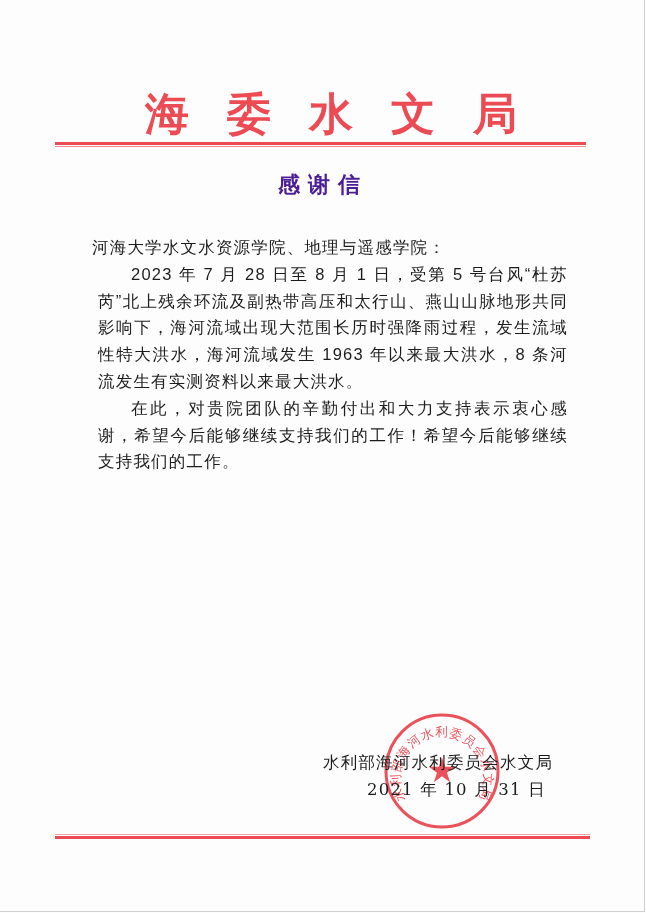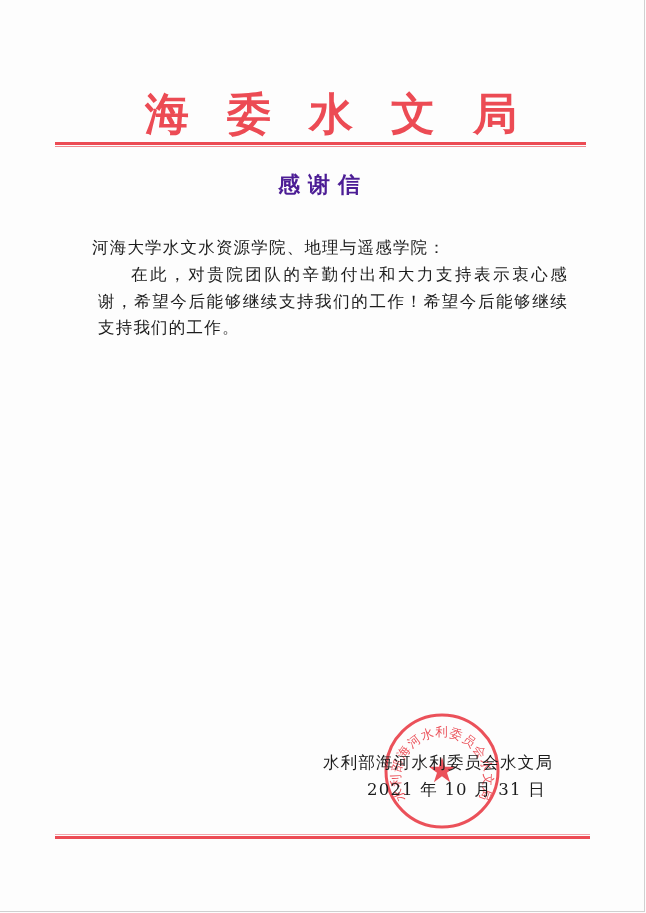--- a/index.html
+++ b/index.html
@@ -127,20 +127,21 @@
   <div class="rule rule-top">
     <div class="thick"></div>
       <div class="gap"></div>
       <div class="thin"></div>
   </div>
 
   <div class="title">感谢信</div>
 
   <div class="body-text">
     <p class="salutation">河海大学水文水资源学院、地理与遥感学院：</p>
+    <p>2023 年 7 月 28 日至 8 月 1 日，受第 5 号台风“杜苏芮”北上残余环流及副热带高压和太行山、燕山山脉地形共同影响下，海河流域出现大范围长历时强降雨过程，发生流域性特大洪水，海河流域发生 1963 年以来最大洪水，8 条河流发生有实测资料以来最大洪水。</p>
     <p>在此，对贵院团队的辛勤付出和大力支持表示衷心感谢，希望今后能够继续支持我们的工作！希望今后能够继续支持我们的工作。</p>
   </div>
 
   <svg class="seal" viewBox="0 0 118 118">
     <defs>
       <path id="seal-arc" d="M 22,86 A 42,42 0 1,1 96,86" fill="none"></path>
     </defs>
     <circle cx="59" cy="59" r="56" fill="none" stroke="#e8343e" stroke-width="3"></circle>
     <text font-size="12.5" fill="#e8343e" font-family="DejaVu Sans, sans-serif" letter-spacing="1">
       <textPath href="#seal-arc" startOffset="50%" text-anchor="middle" id="seal-rim">水利部海河水利委员会水文局</textPath>

